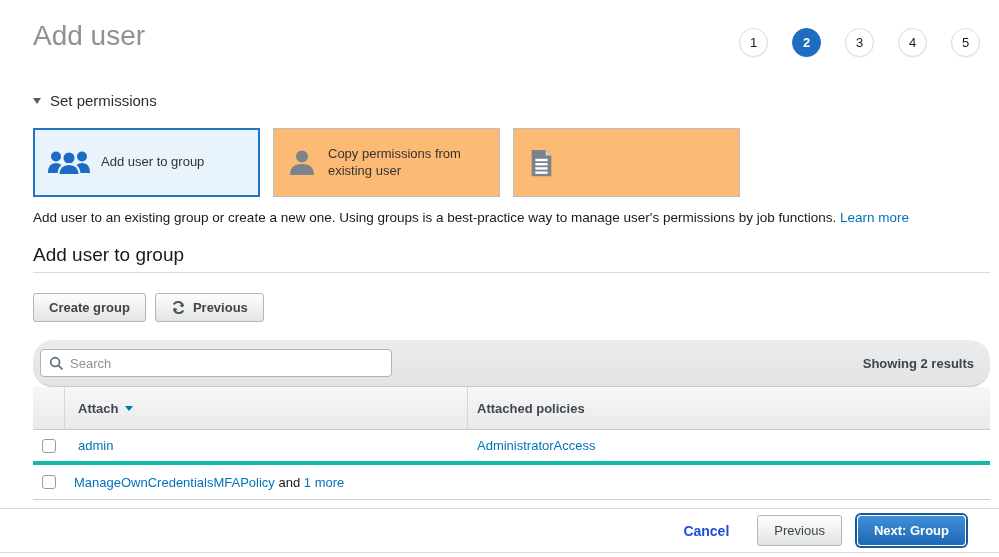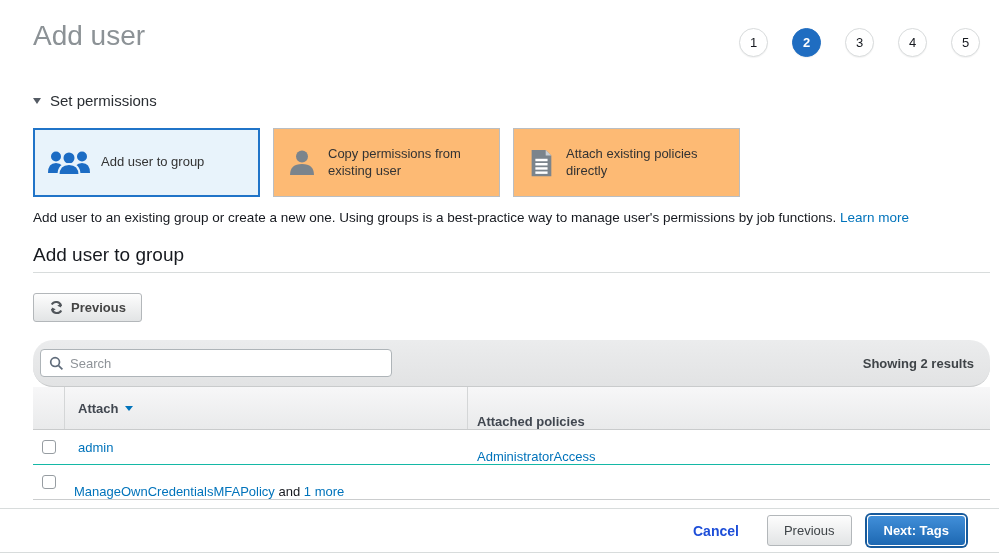--- a/index.html
+++ b/index.html
@@ -59,25 +59,25 @@
   }
   .search-box input {
     border:none; outline:none; flex:1; font-family:"Liberation Sans", sans-serif; font-size:13px; color:#333; background:transparent;
   }
   .search-box input::placeholder { color:#8e9398; }
   .results-text { font-weight:bold; color:#3f4448; }
 
   .thead { height:43px; background:linear-gradient(#f7f7f8,#e9eaeb); border-bottom:1px solid #c9cbcc; display:flex; align-items:stretch; font-weight:bold; color:#414750; }
   .col-check { width:32px; display:flex; align-items:center; justify-content:center; }
   .col-group { width:403px; display:flex; align-items:center; padding-left:13px; }
-  .col-policies { flex:1; display:flex; align-items:flex-end; padding-left:9px; }
+  .col-policies { flex:1; display:flex; align-items:center; padding-left:9px; }
   .thead .col-check, .thead .col-group { border-right:1px solid #d4d6d7; }
   .sort-arrow { width:0; height:0; border-left:4px solid transparent; border-right:4px solid transparent; border-top:5.5px solid #0073bb; margin-left:7px; cursor:pointer; }
 
-  .trow { height:35px; display:flex; align-items:stretch; background:#fff; border-bottom:1px solid #14b8a6; }
+  .trow { height:35px; display:flex; align-items:stretch; background:#fff; border-bottom:4px solid #14b8a6; }
   .trow:last-child { border-bottom:1px solid #cbcdce; }
   .checkbox { width:14px; height:14px; border:1px solid #979da2; border-radius:3px; background:#fff; cursor:pointer; }
 
   
   .footer {
     position:absolute; left:0; top:508px; width:999px; height:45px;
     border-top:1px solid #d8dcdc; border-bottom:1px solid #d8dcdc;
     display:flex; align-items:center; justify-content:flex-end; padding-right:31px; background:#fff;
   }
   .cancel-link { font-size:14px; font-weight:bold; color:#1d4ed8; text-decoration:none; cursor:pointer; margin-right:28px; }
@@ -155,33 +155,35 @@
           <polygon points="6,2 21,2 27,8 27,30 6,30" fill="#7b848c"></polygon>
           <polygon points="21,2 27,8 21,8" fill="#c9cdd1"></polygon>
           <g fill="#ffffff">
             <rect x="10" y="11.5" width="13" height="2.6"></rect>
             <rect x="10" y="16" width="13" height="2.6"></rect>
             <rect x="10" y="20.5" width="13" height="2.6"></rect>
             <rect x="10" y="25" width="13" height="2.6"></rect>
           </g>
         </svg>
       </span>
-      <span class="card-label">Attach existing policies directly</span>
     </div>
   </div>
 
   <div class="description">
     <span>Add user to an existing group or create a new one. Using groups is a best-practice way to manage user's permissions by job functions.</span>
     <a class="link">Learn more</a>
   </div>
 
   <div class="group-title">Add user to group</div>
   <div class="rule"></div>
 
   <div class="toolbar-buttons">
+    <button class="btn">
+      <span>Create group</span>
+    </button>
     <button class="btn">
       <span class="icon">
         <svg width="15" height="15" viewBox="0 0 18 18" fill="none" stroke="#50555a" stroke-width="2.4">
           <path d="M3.5,10.5 a6,6 0 0 0 11.2,2"></path>
           <path d="M14.5,7.5 a6,6 0 0 0 -11.2,-2"></path>
           <polygon points="14.5,4 14.5,9 10,7" fill="#50555a" stroke="none"></polygon>
           <polygon points="3.5,14 3.5,9 8,11" fill="#50555a" stroke="none"></polygon>
         </svg>
       </span>
       <span>Previous</span>
@@ -233,16 +235,16 @@
         <a class="link">ManageOwnCredentialsMFAPolicy</a>
         <span style="white-space:pre;"> and </span>
         <a class="link">1 more</a>
       </div>
     </div>
   </div>
 
   <div class="footer">
     <a class="cancel-link">Cancel</a>
     <button class="btn-previous">Previous</button>
-    <button class="btn-next">Next: Tags</button>
+    <button class="btn-next">Next: Group</button>
   </div>
 
 </div>
 
 </body></html>

